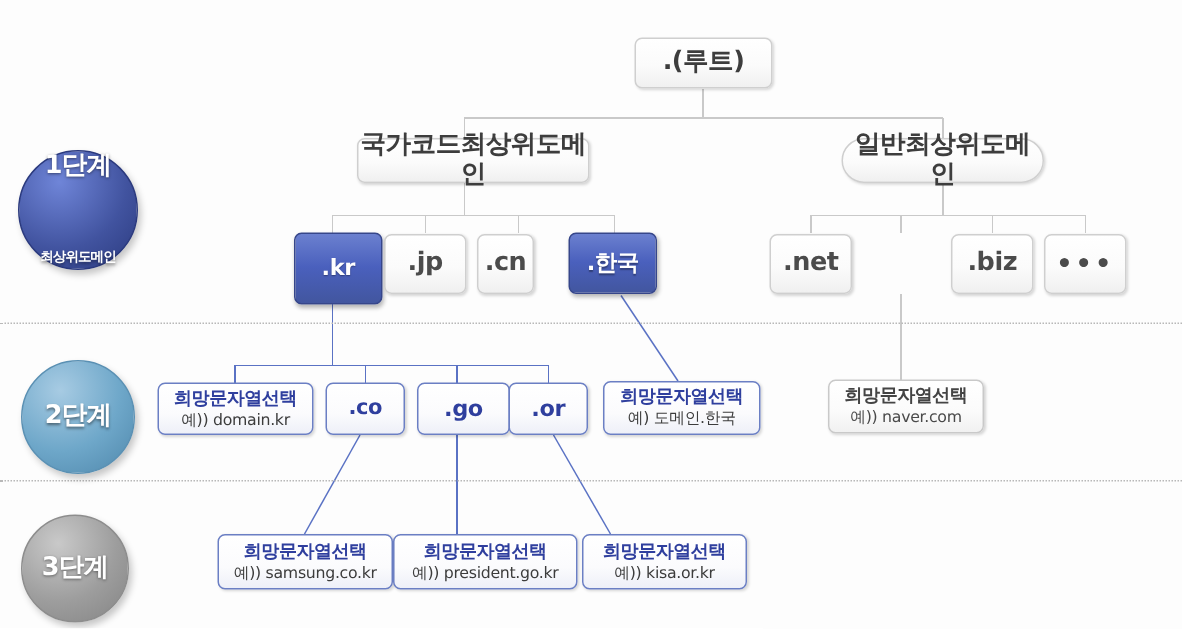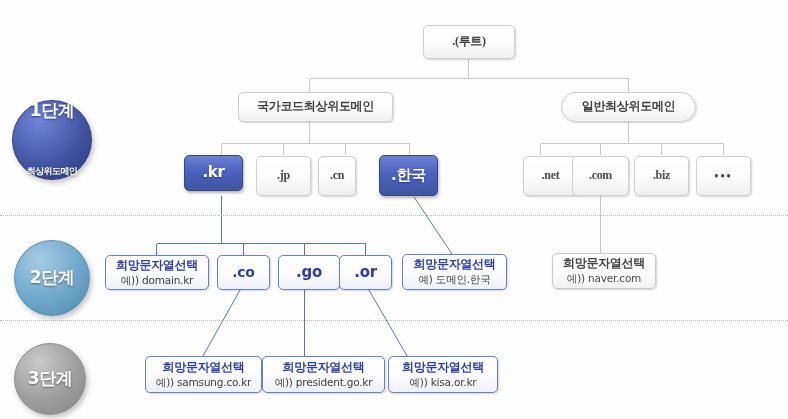--- a/index.html
+++ b/index.html
@@ -67,21 +67,21 @@
     color: #4a4a4a;
     box-shadow: 1px 1px 2px rgba(0,0,0,0.16);
   }
 
   .node-title {
     font-size: 12px;
     font-weight: bold;
     letter-spacing: -0.3px;
     line-height: 1.15;
   }
-  .node.plain .node-title { color: #3d3d3d; font-size: 12px; font-family: Liberation Serif, serif; }
+  .node.plain .node-title { color: #3d3d3d; font-size: 17px; }
   .node.blue .node-title { color: #ffffff; font-size: 15px; }
   .node.outline .node-title { color: #2f3f9e; }
   .node.grayleaf .node-title { color: #444444; }
 
   .node-sub {
     font-size: 10.5px;
     font-weight: normal;
     line-height: 1.2;
     letter-spacing: -0.2px;
     margin-top: 1px;
@@ -231,43 +231,40 @@
   </div>
 
   <div class="node plain cat" style="left:238px; top:92px; width:155px; height:30px;">
     <div class="node-title">국가코드최상위도메인</div>
   </div>
 
   <div class="node plain cat" style="left:561px; top:92px; width:135px; height:30px;border-radius:15px;">
     <div class="node-title">일반최상위도메인</div>
   </div>
 
-  <div class="node blue tld" style="left:184px; top:155px; width:59px; height:36px;">
+  <div class="node blue tld" style="left:196px; top:155px; width:59px; height:48px;">
     <div class="node-title">.kr</div>
   </div>
 
   <div class="node plain tld" style="left:256px; top:156px; width:55px; height:40px;">
     <div class="node-title">.jp</div>
   </div>
 
   <div class="node plain tld" style="left:318px; top:156px; width:38px; height:40px;">
     <div class="node-title">.cn</div>
   </div>
 
   <div class="node blue tld" style="left:379px; top:155px; width:59px; height:41px;">
     <div class="node-title">.한국</div>
   </div>
 
-  <div class="node plain tld" style="left:513px; top:156px; width:55px; height:40px;margin-left:10px;">
+  <div class="node plain tld" style="left:513px; top:156px; width:55px; height:40px;">
     <div class="node-title">.net</div>
   </div>
 
-  <div class="node plain tld" style="left:572px; top:156px; width:57px; height:40px;">
-    <div class="node-title">.com</div>
-  </div>
 
   <div class="node plain tld" style="left:634px; top:156px; width:55px; height:40px;">
     <div class="node-title">.biz</div>
   </div>
 
   <div class="node plain tld" style="left:696px; top:156px; width:55px; height:40px;">
     <div class="node-title dots-glyph">•••</div>
   </div>
 
   <div class="node outline" style="left:105px; top:255px; width:104px; height:35px;">

